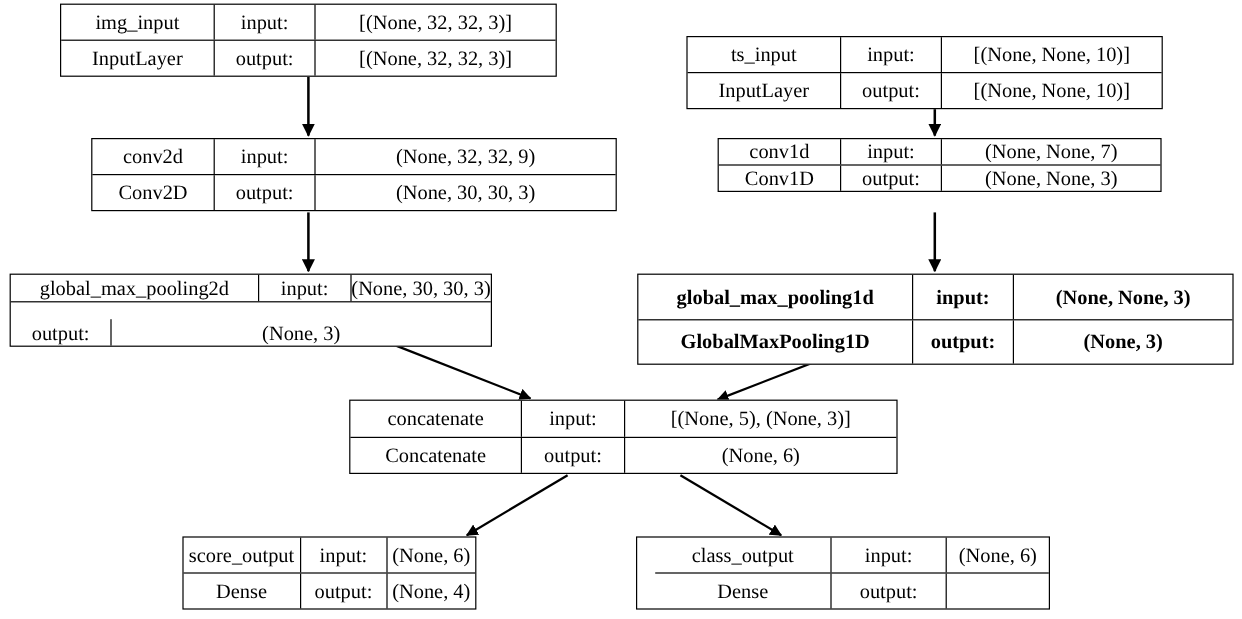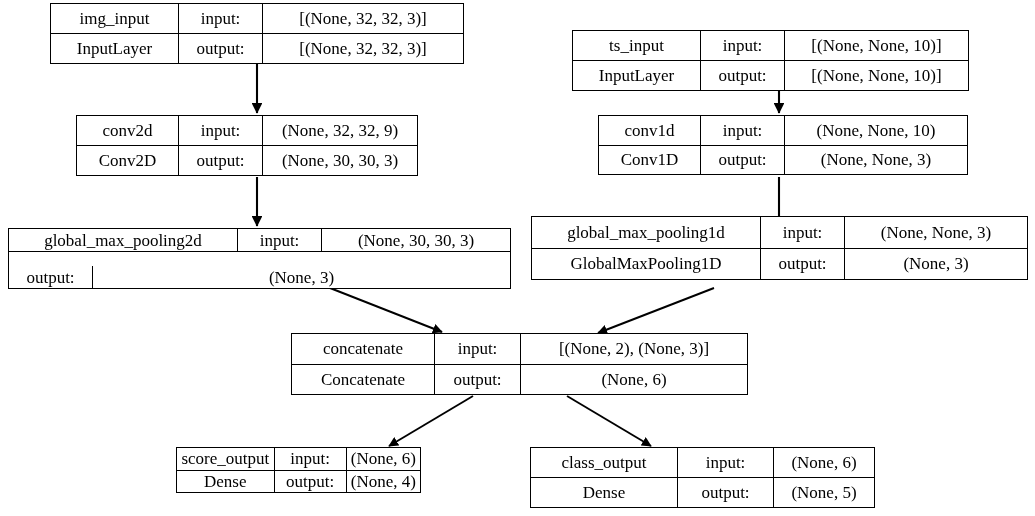--- a/index.html
+++ b/index.html
@@ -108,103 +108,102 @@
       <div class="cell c-io" style="width:84px;">input:</div>
       <div class="cell c-shape">[(None, None, 10)]</div>
     </div>
     <div class="row">
       <div class="cell c-name" style="width:128px;">InputLayer</div>
       <div class="cell c-io" style="width:84px;">output:</div>
       <div class="cell c-shape">[(None, None, 10)]</div>
     </div>
   </div>
 
-  <div class="node" style="left:76px; top:115px; width:342px; height:61px;">
+  <div class="node" style="left:76px; top:115px; width:438px; height:61px;">
     <div class="row top">
       <div class="cell c-name" style="width:102px;">conv2d</div>
       <div class="cell c-io" style="width:84px;">input:</div>
       <div class="cell c-shape">(None, 32, 32, 9)</div>
     </div>
     <div class="row">
       <div class="cell c-name" style="width:102px;">Conv2D</div>
       <div class="cell c-io" style="width:84px;">output:</div>
       <div class="cell c-shape">(None, 30, 30, 3)</div>
     </div>
   </div>
 
-  <div class="node" style="left:598px; top:115px; width:370px; height:60px;">
+  <div class="node" style="left:598px; top:115px; width:370px; height:45px;">
     <div class="row top">
       <div class="cell c-name" style="width:102px;">conv1d</div>
       <div class="cell c-io" style="width:84px;">input:</div>
-      <div class="cell c-shape">(None, None, 10)</div>
+      <div class="cell c-shape">(None, None, 7)</div>
     </div>
     <div class="row">
       <div class="cell c-name" style="width:102px;">Conv1D</div>
       <div class="cell c-io" style="width:84px;">output:</div>
       <div class="cell c-shape">(None, None, 3)</div>
     </div>
   </div>
 
-  <div class="node" style="left:8px; top:228px; width:503px; height:61px;gap:14px;">
+  <div class="node" style="left:8px; top:228px; width:402px; height:61px;gap:14px;">
     <div class="row top">
       <div class="cell c-name" style="width:229px;">global_max_pooling2d</div>
       <div class="cell c-io" style="width:84px;">input:</div>
       <div class="cell c-shape">(None, 30, 30, 3)</div>
     </div>
     <div class="row">
       <div class="cell c-io" style="width:84px;">output:</div>
       <div class="cell c-shape">(None, 3)</div>
     </div>
   </div>
 
-  <div class="node" style="left:531px; top:216px; width:497px; height:64px;">
+  <div class="node" style="left:531px; top:228px; width:497px; height:76px;font-weight:bold;">
     <div class="row top">
       <div class="cell c-name" style="width:229px;">global_max_pooling1d</div>
       <div class="cell c-io" style="width:84px;">input:</div>
       <div class="cell c-shape">(None, None, 3)</div>
     </div>
     <div class="row">
       <div class="cell c-name" style="width:229px;">GlobalMaxPooling1D</div>
       <div class="cell c-io" style="width:84px;">output:</div>
       <div class="cell c-shape">(None, 3)</div>
     </div>
   </div>
 
   <div class="node" style="left:291px; top:333px; width:457px; height:62px;">
     <div class="row top">
       <div class="cell c-name" style="width:143px;">concatenate</div>
       <div class="cell c-io" style="width:86px;">input:</div>
-      <div class="cell c-shape">[(None, 2), (None, 3)]</div>
+      <div class="cell c-shape">[(None, 5), (None, 3)]</div>
     </div>
     <div class="row">
       <div class="cell c-name" style="width:143px;">Concatenate</div>
       <div class="cell c-io" style="width:86px;">output:</div>
       <div class="cell c-shape">(None, 6)</div>
     </div>
   </div>
 
-  <div class="node" style="left:176px; top:447px; width:245px; height:46px;text-align:center;">
+  <div class="node" style="left:152px; top:447px; width:245px; height:61px;text-align:center;">
     <div class="row top">
       <div class="cell c-name" style="width:103px;">score_output</div>
       <div class="cell c-io" style="width:76px;">input:</div>
       <div class="cell c-shape">(None, 6)</div>
     </div>
     <div class="row">
       <div class="cell c-name" style="width:103px;">Dense</div>
       <div class="cell c-io" style="width:76px;">output:</div>
       <div class="cell c-shape">(None, 4)</div>
     </div>
   </div>
 
-  <div class="node" style="left:530px; top:447px; width:345px; height:61px;">
+  <div class="node" style="left:530px; top:447px; width:345px; height:61px;padding-left:15px;">
     <div class="row top">
       <div class="cell c-name" style="width:147px;">class_output</div>
       <div class="cell c-io" style="width:96px;">input:</div>
       <div class="cell c-shape">(None, 6)</div>
     </div>
     <div class="row">
       <div class="cell c-name" style="width:147px;">Dense</div>
       <div class="cell c-io" style="width:96px;">output:</div>
-      <div class="cell c-shape">(None, 5)</div>
     </div>
   </div>
 
 </div>
 
 </body></html>

